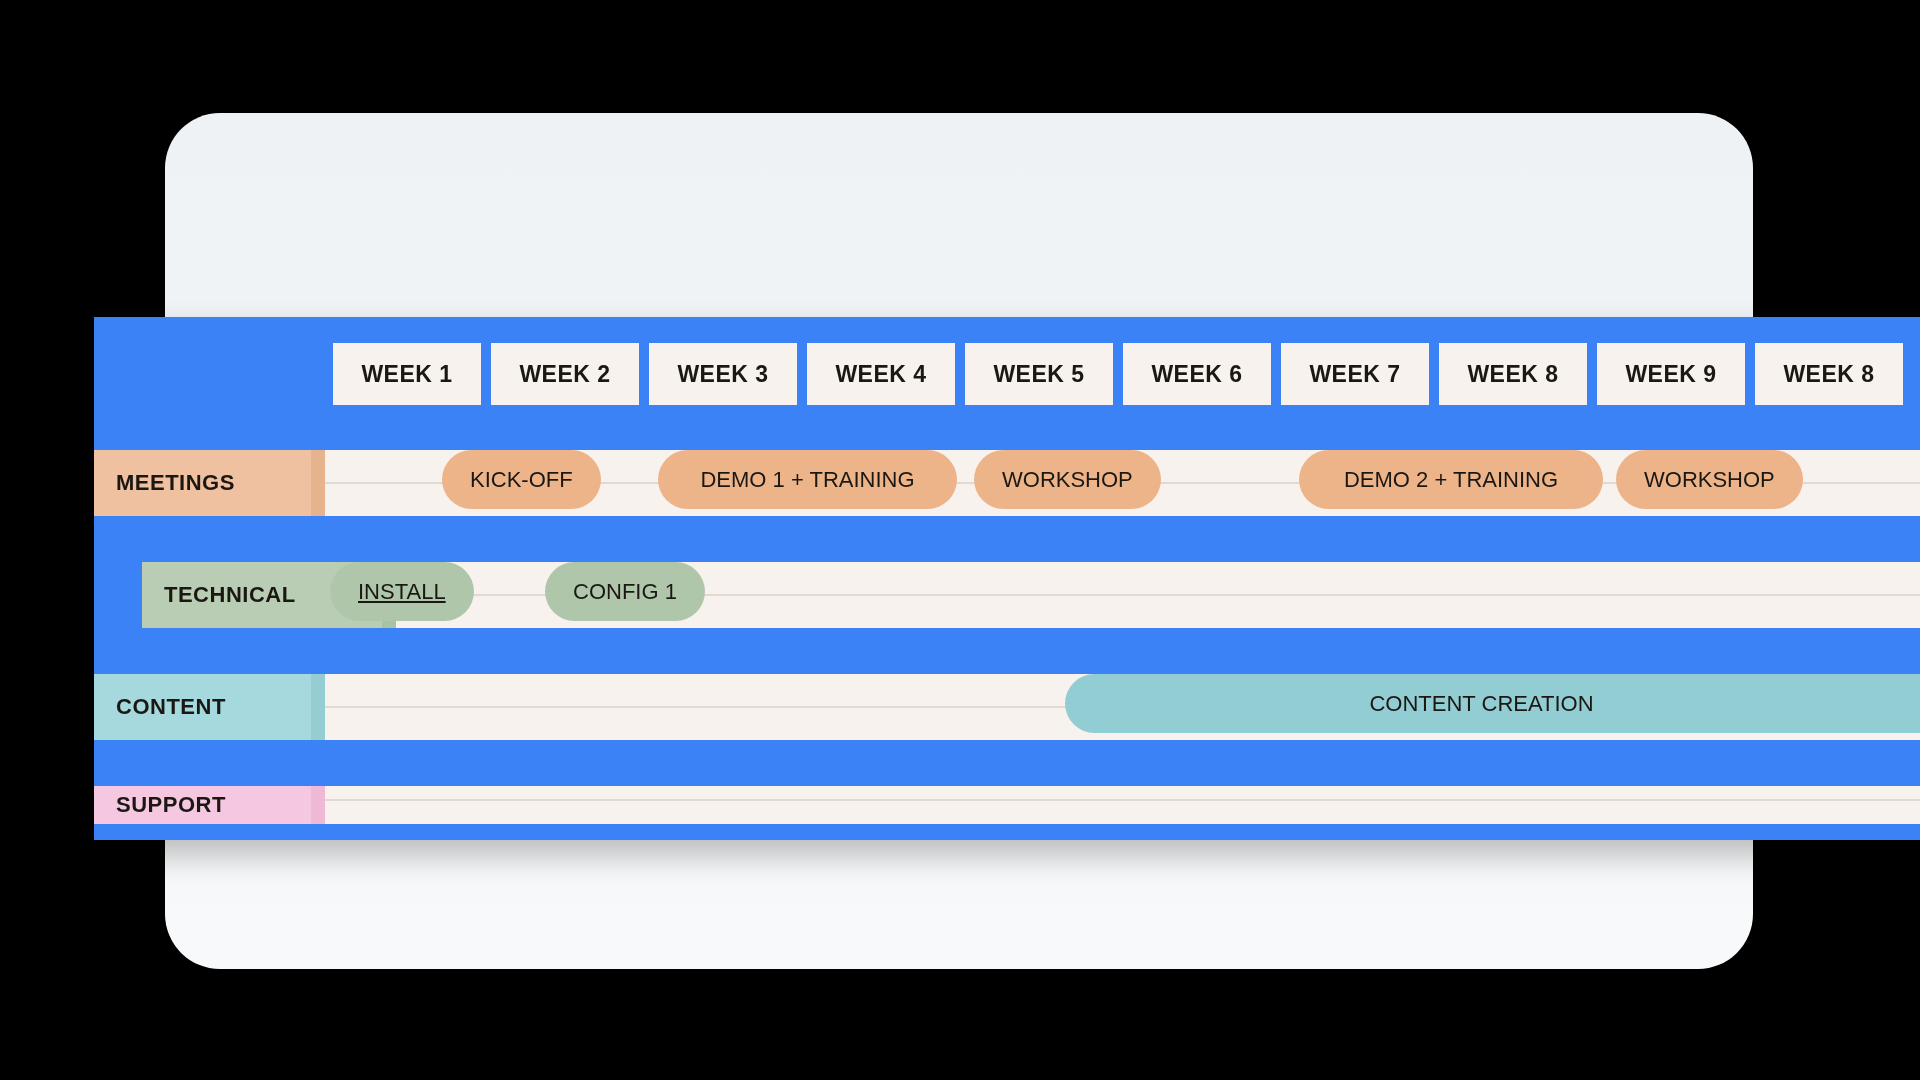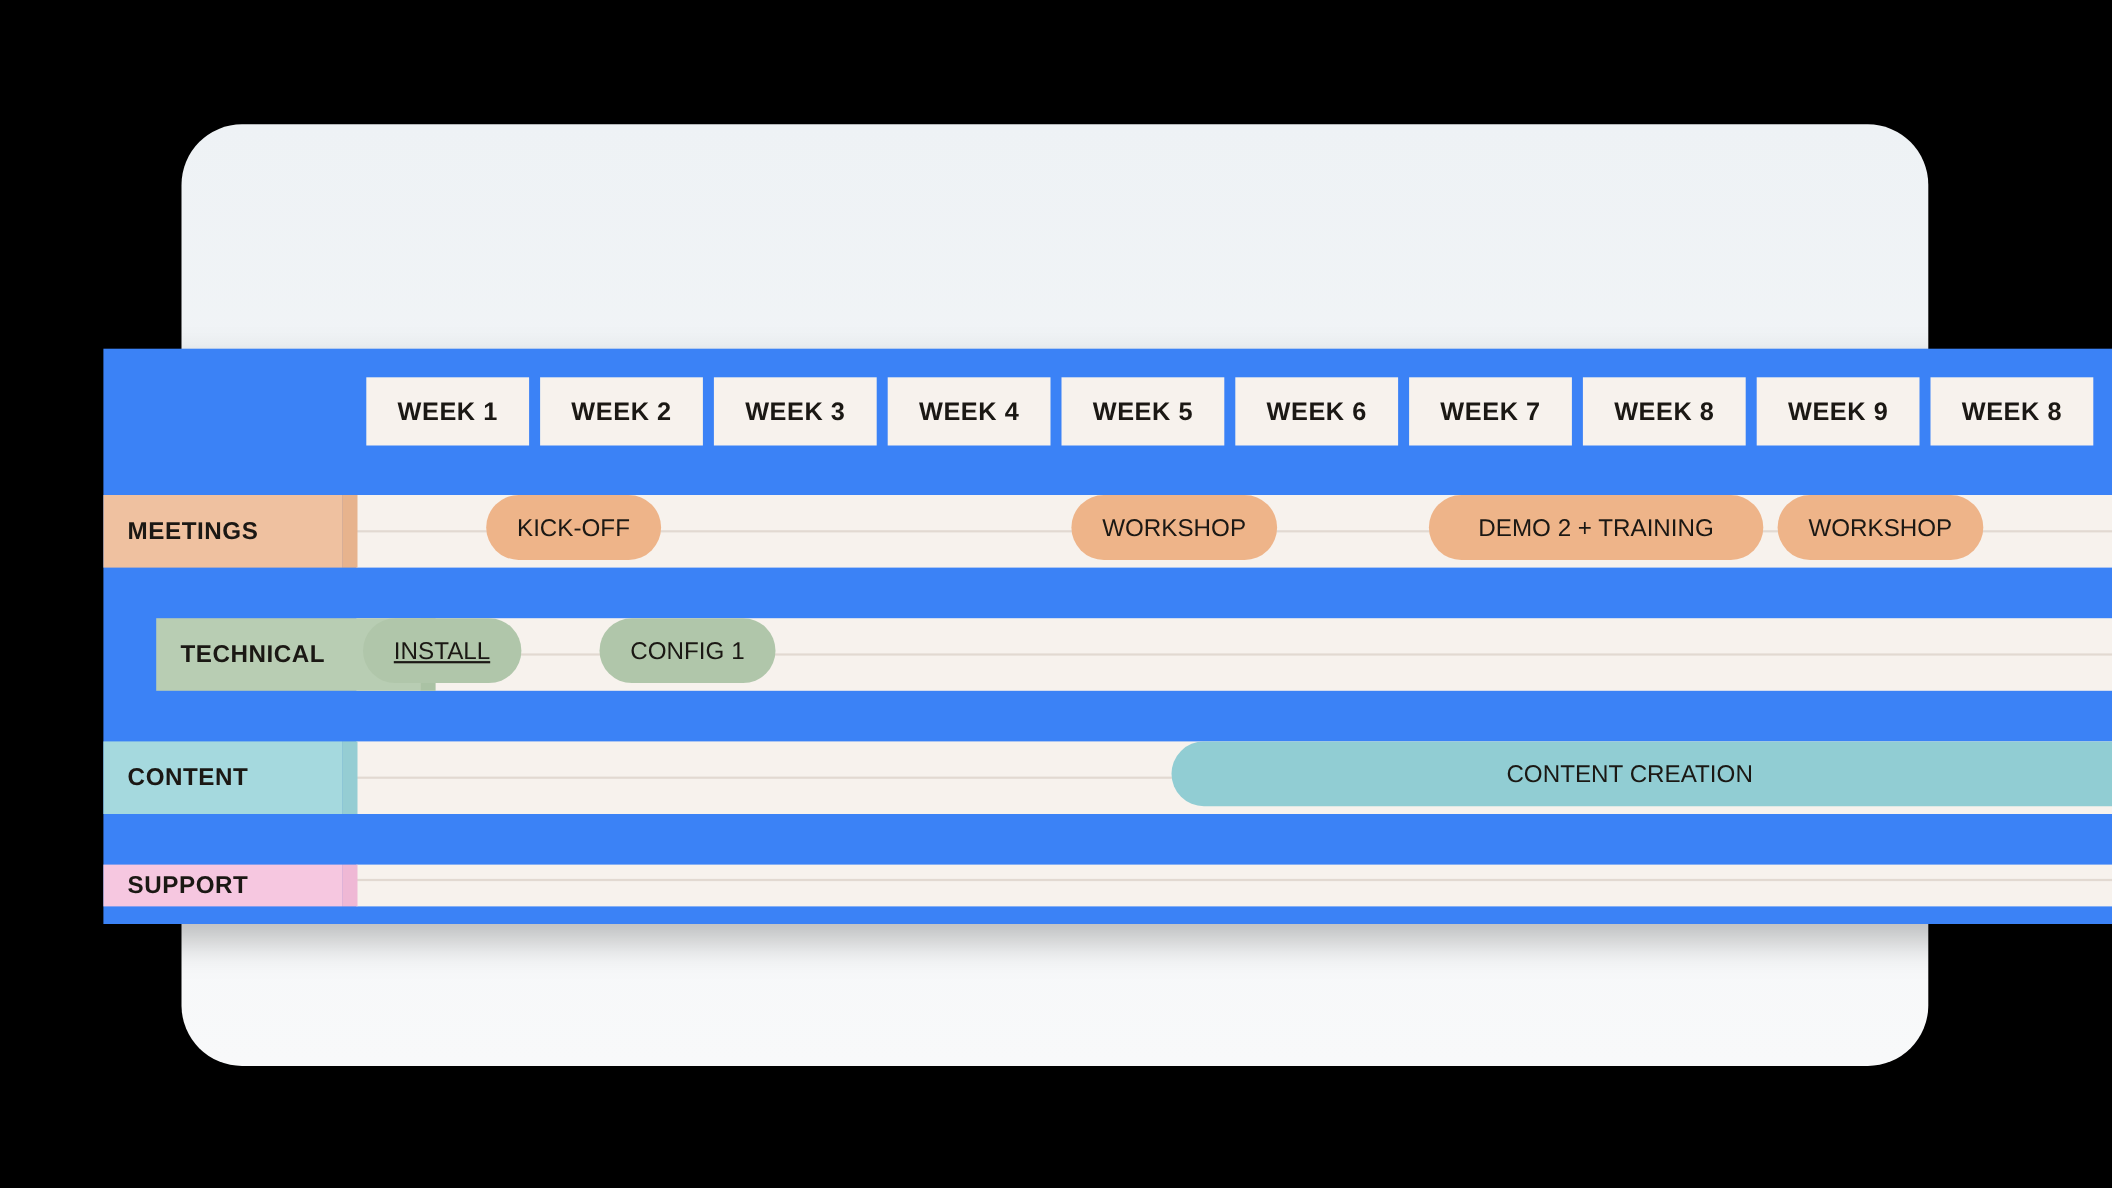--- a/index.html
+++ b/index.html
@@ -137,20 +137,21 @@
     <div class="week-chip">WEEK 8</div>
     <div class="week-chip">WEEK 9</div>
     <div class="week-chip">WEEK 8</div>
   </div>
 
   <div class="lane">
     <div class="lane-bg"></div>
     <div class="lane-line"></div>
     <div class="lane-label meetings-lbl">MEETINGS</div>
     <div class="pill orange" style="left:348px;">KICK-OFF</div>
+    <div class="pill orange" style="left:564px;width:299px;">DEMO 1 + TRAINING</div>
     <div class="pill orange" style="left:880px;">WORKSHOP</div>
     <div class="pill orange" style="left:1205px;width:304px;">DEMO 2 + TRAINING</div>
     <div class="pill orange" style="left:1522px;">WORKSHOP</div>
   </div>
 
   <div class="lane">
     <div class="lane-bg"></div>
     <div class="lane-line"></div>
     <div class="lane-label technical-lbl">TECHNICAL</div>
     <div class="pill green" style="left:236px;text-decoration:underline;">INSTALL</div>

